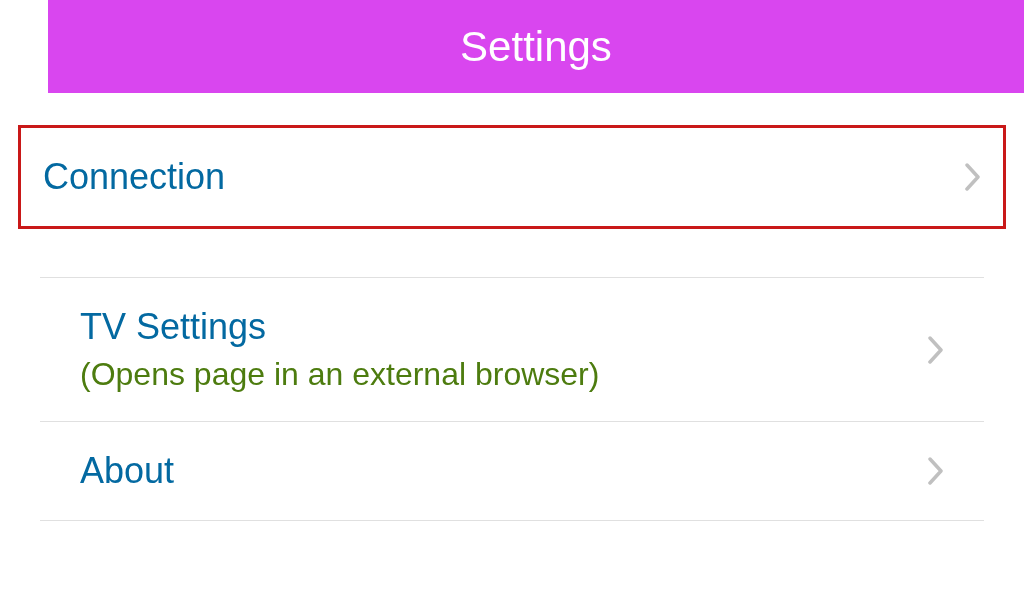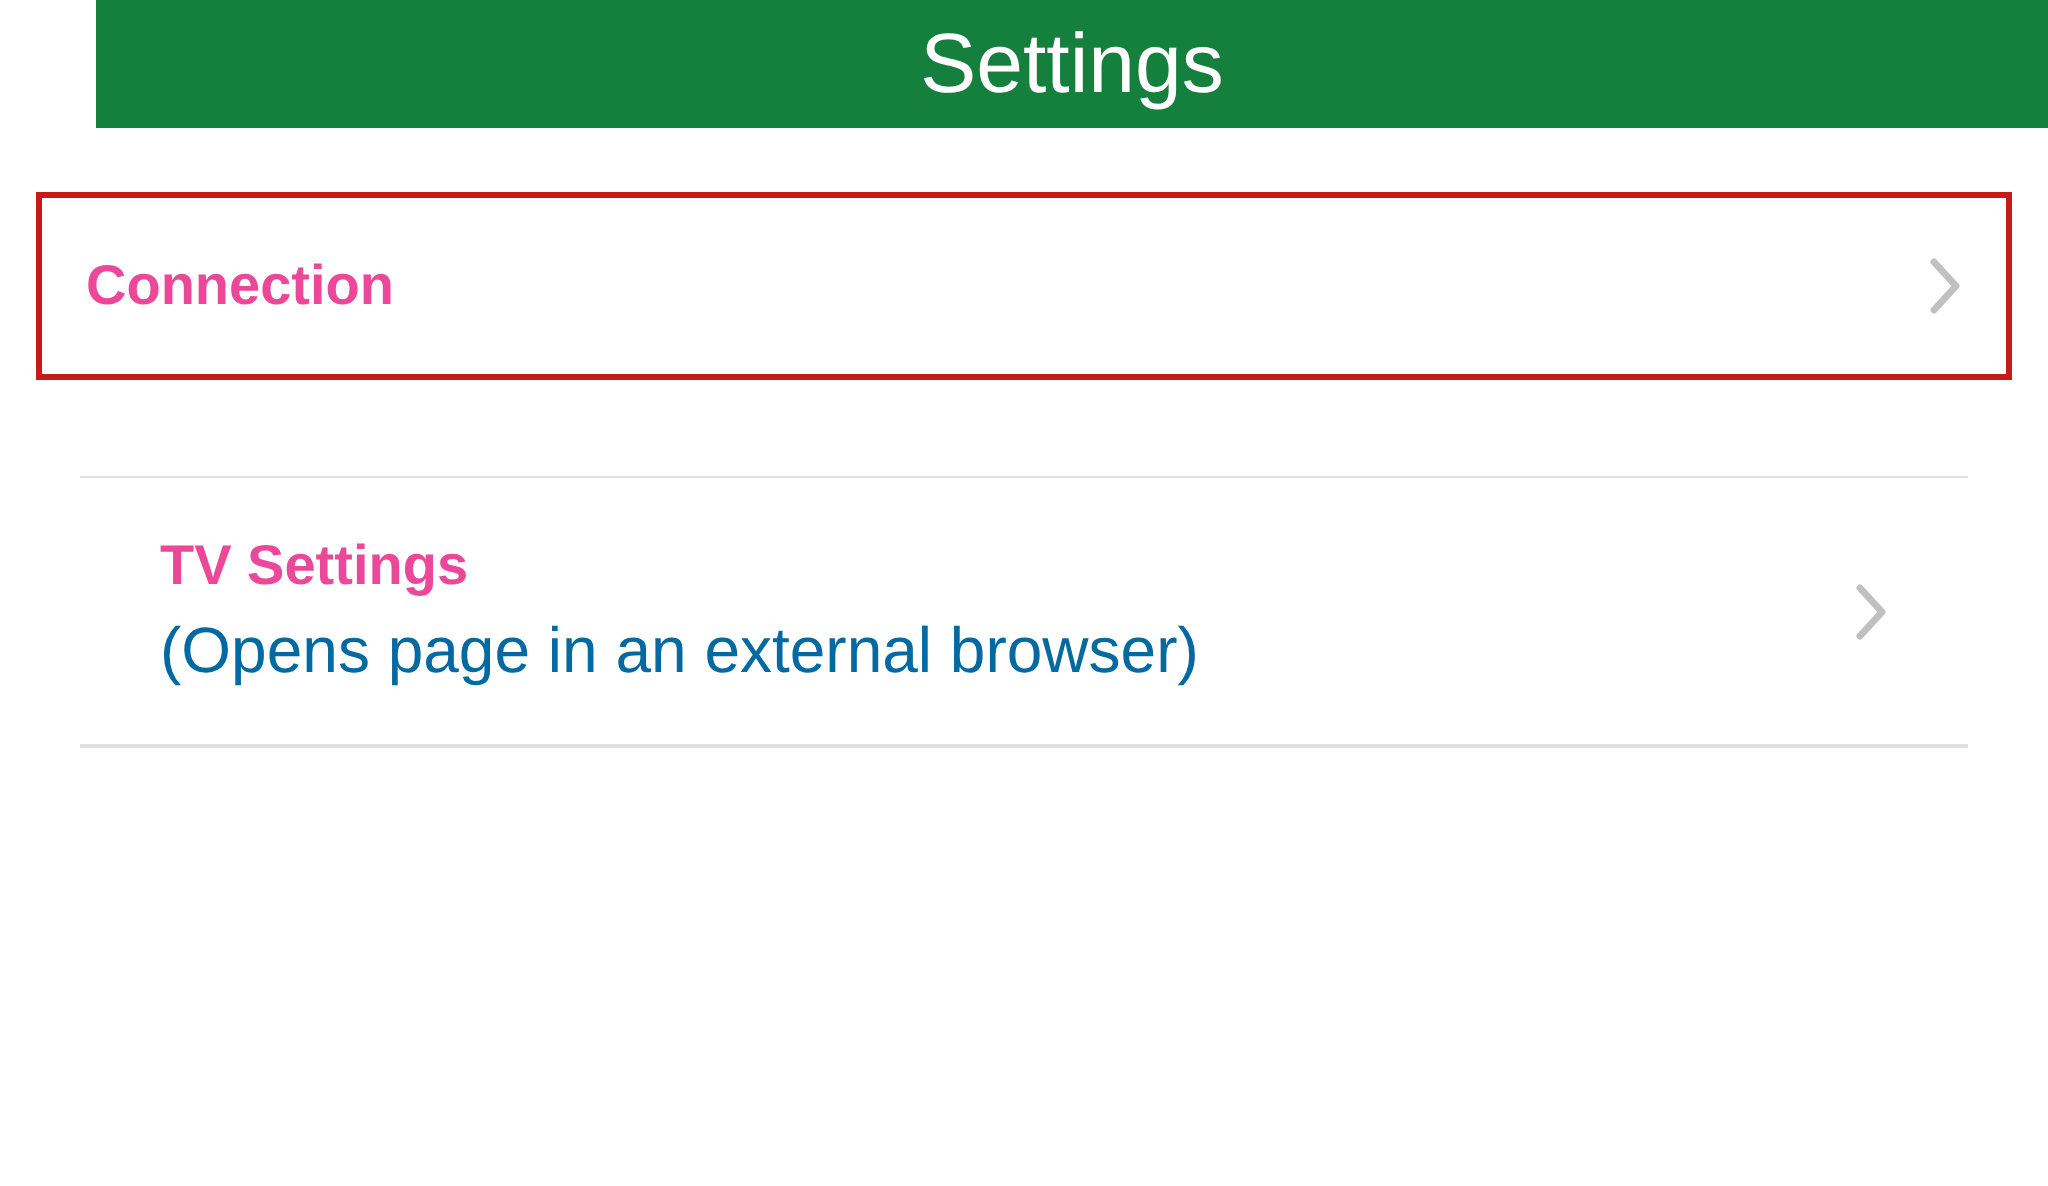--- a/index.html
+++ b/index.html
@@ -8,22 +8,22 @@
       box-sizing: border-box;
     }
     body {
       font-family: -apple-system, BlinkMacSystemFont, 'Segoe UI', sans-serif;
       background: #ffffff;
       width: 1024px;
       height: 593px;
       overflow: hidden;
     }
     .header {
-      background: #15803d;
-      height: 64px;
+      background: #d946ef;
+      height: 93px;
       display: flex;
       align-items: center;
       position: relative;
       margin-left: 48px;
     }
     .back-button {
       position: absolute;
       left: 48px;
       top: 50%;
       transform: translateY(-50%);
@@ -58,26 +58,26 @@
       padding: 28px 22px;
     }
     .list-item:not(.highlighted) {
       margin: 0 40px;
     }
     .list-item-text {
       display: flex;
       flex-direction: column;
     }
     .list-item-label {
-      color: #ec4899;
-      font-size: 28px;
-      font-weight: 700;
+      color: #0369a1;
+      font-size: 36px;
+      font-weight: 400;
     }
     .list-item-subtitle {
-      color: #0369a1;
+      color: #4d7c0f;
       font-size: 32px;
       font-weight: 400;
       margin-top: 8px;
     }
     .chevron-right {
       width: 16px;
       height: 28px;
     }
     .chevron-right svg {
       width: 100%;
@@ -129,16 +129,26 @@
     </div>
     <span class="chevron-right">
       <svg viewBox="0 0 16 28" xmlns="http://www.w3.org/2000/svg">
         <path d="M 2 2 L 13 14 L 2 26" stroke="#c0c0c0" stroke-width="3.5" fill="none" stroke-linecap="round" stroke-linejoin="round"></path>
       </svg>
     </span>
   </div>
 
   <div class="divider"></div>
 
+  <div class="list-item">
+    <div class="list-item-text">
+      <span class="list-item-label">About</span>
+    </div>
+    <span class="chevron-right">
+      <svg viewBox="0 0 16 28" xmlns="http://www.w3.org/2000/svg">
+        <path d="M 2 2 L 13 14 L 2 26" stroke="#c0c0c0" stroke-width="3.5" fill="none" stroke-linecap="round" stroke-linejoin="round"></path>
+      </svg>
+    </span>
+  </div>
 
   <div class="divider"></div>
 
 </div>
 
 </body></html>

